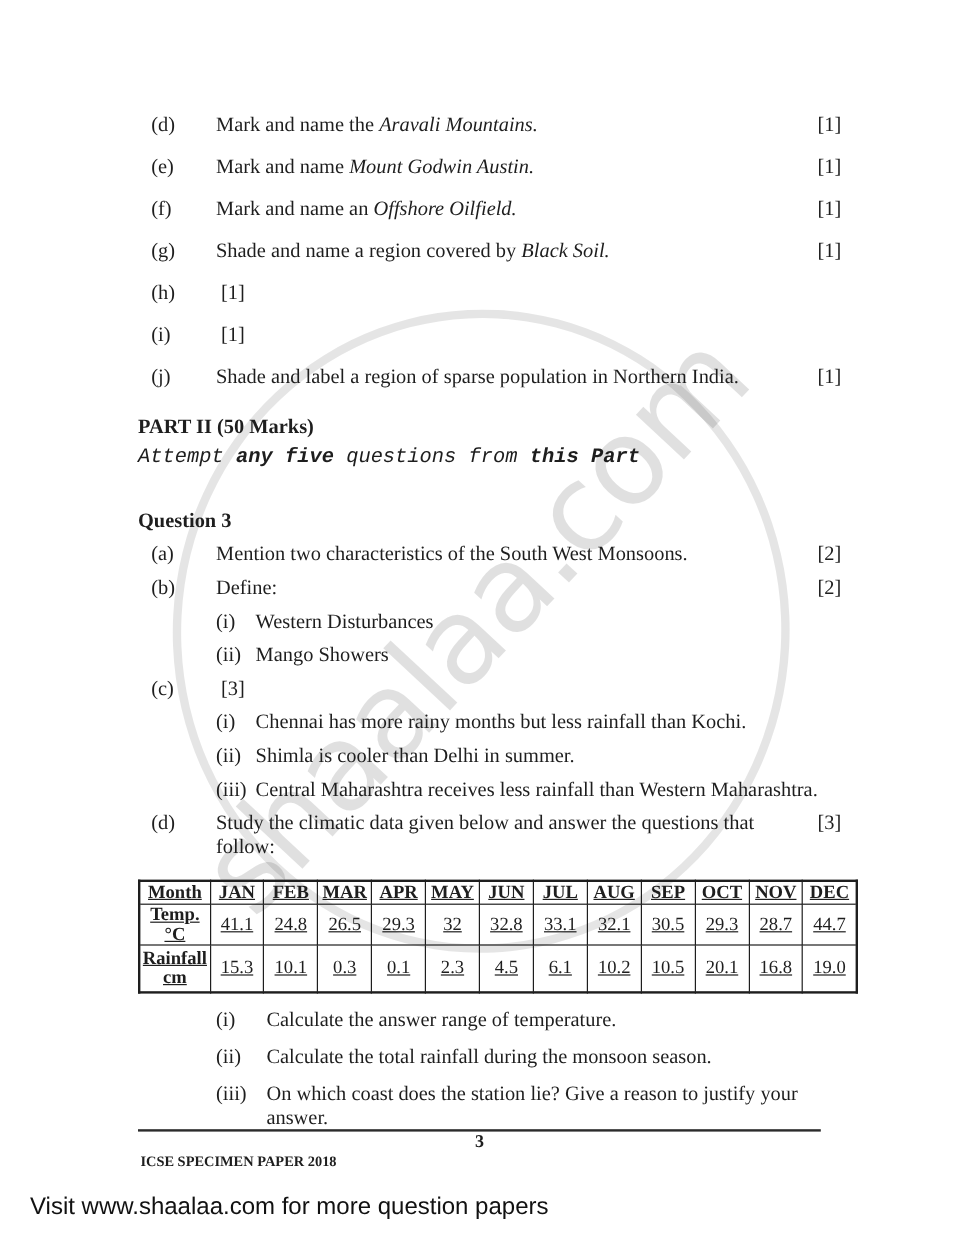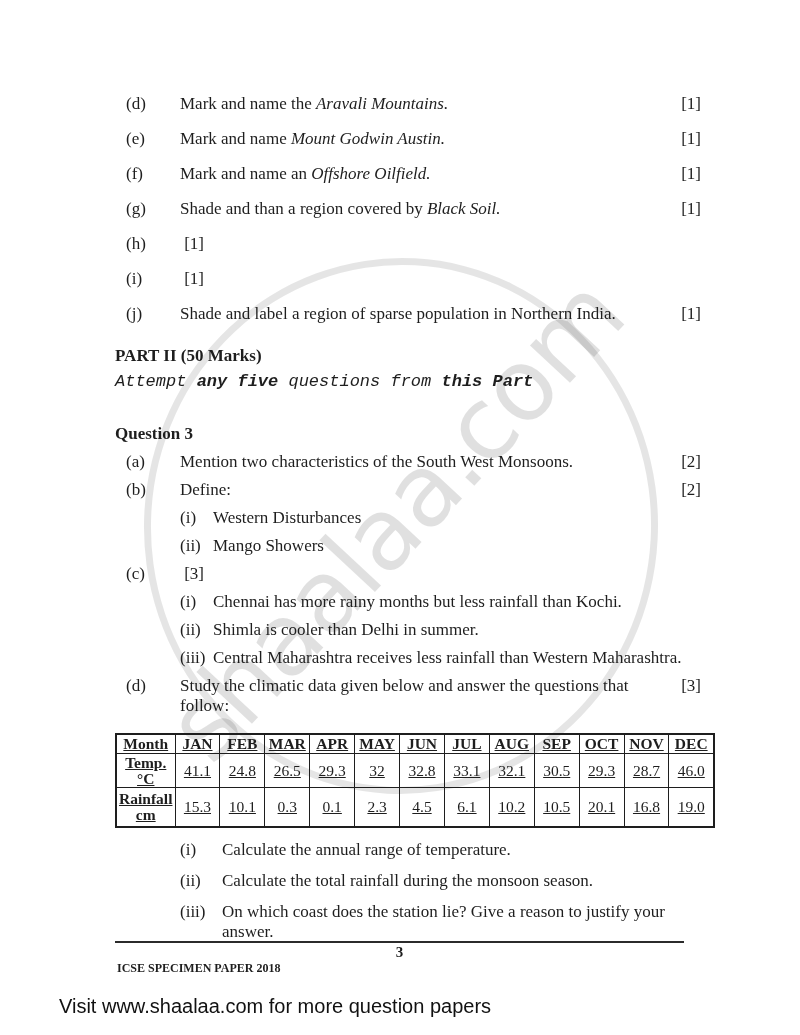--- a/index.html
+++ b/index.html
@@ -47,21 +47,21 @@
   .tqrow{display:flex;margin-left:65px;margin-bottom:11px;}
   .tqrow .slbl{min-width:42px;flex:none;}
 
   
   .footer-rule{position:absolute;left:115px;top:941px;width:569px;height:2px;background:#2b2b2b;z-index:2;}
   .page-num{position:absolute;left:115px;top:944px;width:569px;text-align:center;font-weight:bold;
             font-size:15px;z-index:2;}
   .paper-title{position:absolute;left:117px;top:961px;font-weight:bold;font-size:12px;z-index:2;}
 
   .bottom-note{position:absolute;left:25px;top:995px;font-family:"Liberation Sans", sans-serif;
-               font-size:20px;color:#111;z-index:2;margin-left:34px;}
+               font-size:20px;color:#111;z-index:2;}
   em{}
 </style>
 </head>
 <body>
 
 <div class="page">
 
   <div class="wm-circle"></div>
   <div class="wm-text">shaalaa.com</div>
 
@@ -77,21 +77,21 @@
       <span class="txt"><span>Mark and name </span><em>Mount Godwin Austin.</em></span>
       <span class="mk">[1]</span>
     </div>
     <div class="row p1row">
       <span class="lbl">(f)</span>
       <span class="txt"><span>Mark and name an </span><em>Offshore Oilfield.</em></span>
       <span class="mk">[1]</span>
     </div>
     <div class="row p1row">
       <span class="lbl">(g)</span>
-      <span class="txt"><span>Shade and than a region covered by </span><em>Black Soil.</em></span>
+      <span class="txt"><span>Shade and name a region covered by </span><em>Black Soil.</em></span>
       <span class="mk">[1]</span>
     </div>
     <div class="row p1row">
       <span class="lbl">(h)</span>
       <span class="mk">[1]</span>
     </div>
     <div class="row p1row">
       <span class="lbl">(i)</span>
       <span class="mk">[1]</span>
     </div>
@@ -189,21 +189,21 @@
         <td>24.8</td>
         <td>26.5</td>
         <td>29.3</td>
         <td>32</td>
         <td>32.8</td>
         <td>33.1</td>
         <td>32.1</td>
         <td>30.5</td>
         <td>29.3</td>
         <td>28.7</td>
-        <td>46.0</td>
+        <td>44.7</td>
       </tr>
       <tr class="rain">
         <th>
               <div>Rainfall</div>
               <div>cm</div>
             </th>
         <td>15.3</td>
         <td>10.1</td>
         <td>0.3</td>
         <td>0.1</td>
@@ -214,21 +214,21 @@
         <td>10.5</td>
         <td>20.1</td>
         <td>16.8</td>
         <td>19.0</td>
       </tr>
     </tbody>
       </table>
 
     <div class="tqrow">
       <span class="slbl">(i)</span>
-      <span class="stxt">Calculate the annual range of temperature.</span>
+      <span class="stxt">Calculate the answer range of temperature.</span>
     </div>
     <div class="tqrow">
       <span class="slbl">(ii)</span>
       <span class="stxt">Calculate the total rainfall during the monsoon season.</span>
     </div>
     <div class="tqrow">
       <span class="slbl">(iii)</span>
       <span class="stxt">On which coast does the station lie? Give a reason to justify your answer.</span>
     </div>
 

